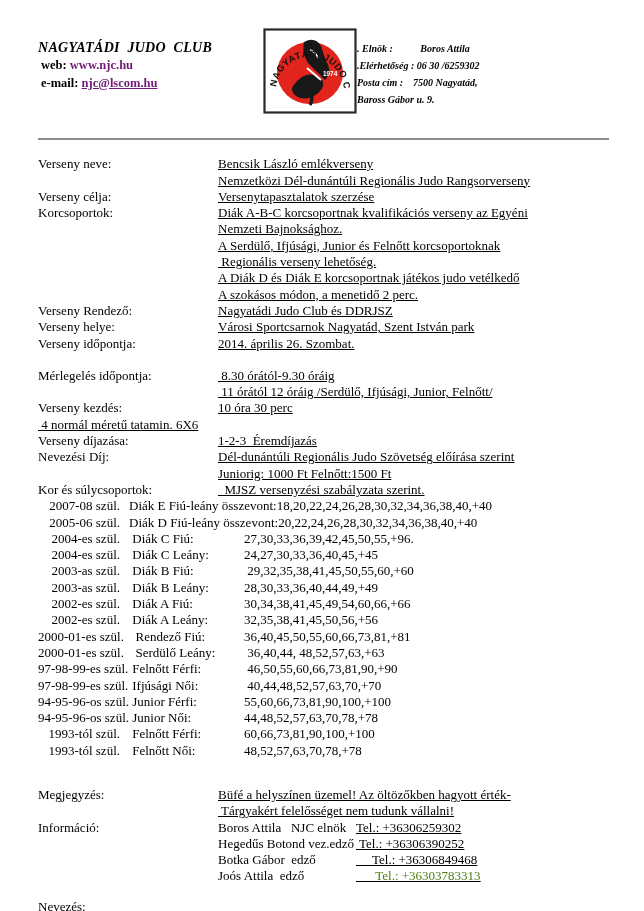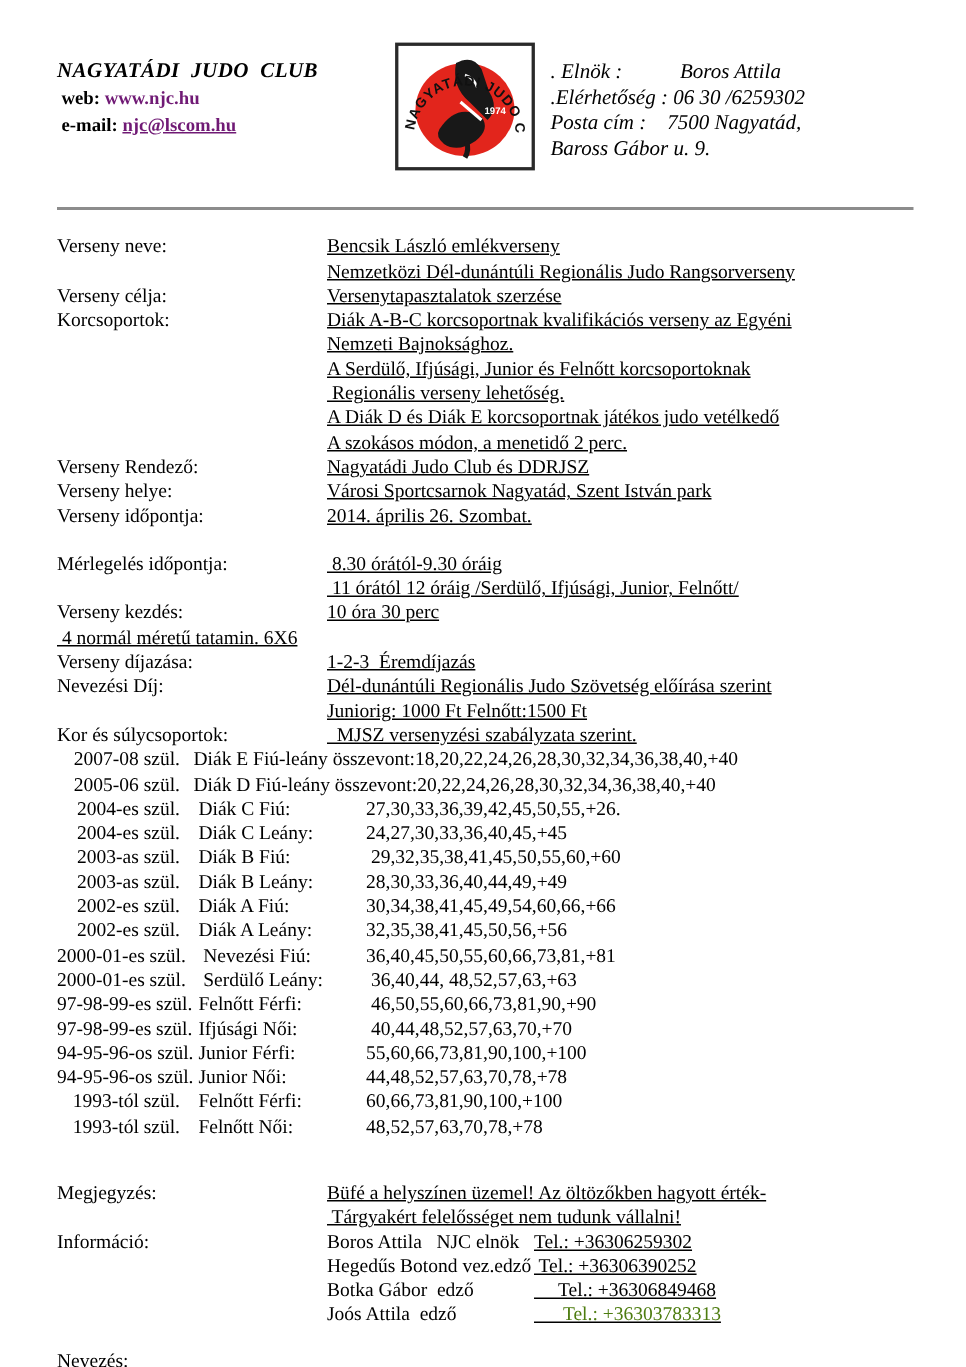--- a/index.html
+++ b/index.html
@@ -13,21 +13,21 @@
   .page{ padding:28px 35px 40px 38px; }
 
   
   .hdr{ display:flex; align-items:flex-start; }
   .hdr-left{ width:225px; flex:none; padding-top:12px; }
   .club-name{ font-weight:bold; font-style:italic; font-size:14px; white-space:pre; letter-spacing:.3px; }
   .hdr-left .cline{ font-weight:bold; font-size:12.5px; margin-top:1px; padding-left:3px; }
   .lnk{ color:#701a75; }
   .lnk.u{ text-decoration:underline; }
   .hdr-logo{ width:94px; flex:none; }
-  .hdr-right{ margin-left:10px; padding-top:12px; font-weight:normal; font-style:italic; font-size:14px; line-height:17px; }
+  .hdr-right{ padding-top:12px; font-weight:bold; font-style:italic; font-size:10px; line-height:17px; }
   .hdr-right div{ white-space:pre; }
   .rule{ border:none; border-top:2px solid #8c8c8c; margin:20px 0 0 0; }
 
   
   .doc{ margin-top:16px; }
   .row{ display:flex; }
   .row .lbl{ width:180px; flex:none; white-space:pre; }
   .row .val{ white-space:pre;text-decoration:underline; }
   .gap-top{ margin-top:16px; }
 
@@ -174,27 +174,27 @@
       </div>
   </div>
 
   <div>
     <div class="row">
       <span class="lbl">Kor és súlycsoportok:</span>
       <span class="val">  MJSZ versenyzési szabályzata szerint.</span>
     </div>
     <div class="w-row"><span class="w-born">2007-08 szül.</span><span class="w-cat">Diák E Fiú-leány összevont:</span><span class="w-vals">18,20,22,24,26,28,30,32,34,36,38,40,+40</span></div>
     <div class="w-row"><span class="w-born">2005-06 szül.</span><span class="w-cat">Diák D Fiú-leány összevont:</span><span class="w-vals">20,22,24,26,28,30,32,34,36,38,40,+40</span></div>
-    <div class="w-row"><span class="w-born">2004-es szül.</span><span class="w-cat"> Diák C Fiú:</span><span class="w-vals">27,30,33,36,39,42,45,50,55,+26.</span></div>
+    <div class="w-row"><span class="w-born">2004-es szül.</span><span class="w-cat"> Diák C Fiú:</span><span class="w-vals">27,30,33,36,39,42,45,50,55,+96.</span></div>
     <div class="w-row"><span class="w-born">2004-es szül.</span><span class="w-cat"> Diák C Leány:</span><span class="w-vals">24,27,30,33,36,40,45,+45</span></div>
     <div class="w-row"><span class="w-born">2003-as szül.</span><span class="w-cat"> Diák B Fiú:</span><span class="w-vals"> 29,32,35,38,41,45,50,55,60,+60</span></div>
     <div class="w-row"><span class="w-born">2003-as szül.</span><span class="w-cat"> Diák B Leány:</span><span class="w-vals">28,30,33,36,40,44,49,+49</span></div>
     <div class="w-row"><span class="w-born">2002-es szül.</span><span class="w-cat"> Diák A Fiú:</span><span class="w-vals">30,34,38,41,45,49,54,60,66,+66</span></div>
     <div class="w-row"><span class="w-born">2002-es szül.</span><span class="w-cat"> Diák A Leány:</span><span class="w-vals">32,35,38,41,45,50,56,+56</span></div>
-    <div class="w-row"><span class="w-born">2000-01-es szül.</span><span class="w-cat">  Nevezési Fiú:</span><span class="w-vals">36,40,45,50,55,60,66,73,81,+81</span></div>
+    <div class="w-row"><span class="w-born">2000-01-es szül.</span><span class="w-cat">  Rendező Fiú:</span><span class="w-vals">36,40,45,50,55,60,66,73,81,+81</span></div>
     <div class="w-row"><span class="w-born">2000-01-es szül.</span><span class="w-cat">  Serdülő Leány:</span><span class="w-vals"> 36,40,44, 48,52,57,63,+63</span></div>
     <div class="w-row"><span class="w-born">97-98-99-es szül.</span><span class="w-cat"> Felnőtt Férfi:</span><span class="w-vals"> 46,50,55,60,66,73,81,90,+90</span></div>
     <div class="w-row"><span class="w-born">97-98-99-es szül.</span><span class="w-cat"> Ifjúsági Női:</span><span class="w-vals"> 40,44,48,52,57,63,70,+70</span></div>
     <div class="w-row"><span class="w-born">94-95-96-os szül.</span><span class="w-cat"> Junior Férfi:</span><span class="w-vals">55,60,66,73,81,90,100,+100</span></div>
     <div class="w-row"><span class="w-born">94-95-96-os szül.</span><span class="w-cat"> Junior Női:</span><span class="w-vals">44,48,52,57,63,70,78,+78</span></div>
     <div class="w-row"><span class="w-born">1993-tól szül.</span><span class="w-cat"> Felnőtt Férfi:</span><span class="w-vals">60,66,73,81,90,100,+100</span></div>
     <div class="w-row"><span class="w-born">1993-tól szül.</span><span class="w-cat"> Felnőtt Női:</span><span class="w-vals">48,52,57,63,70,78,+78</span></div>
   </div>
 
   <div class="notes">

